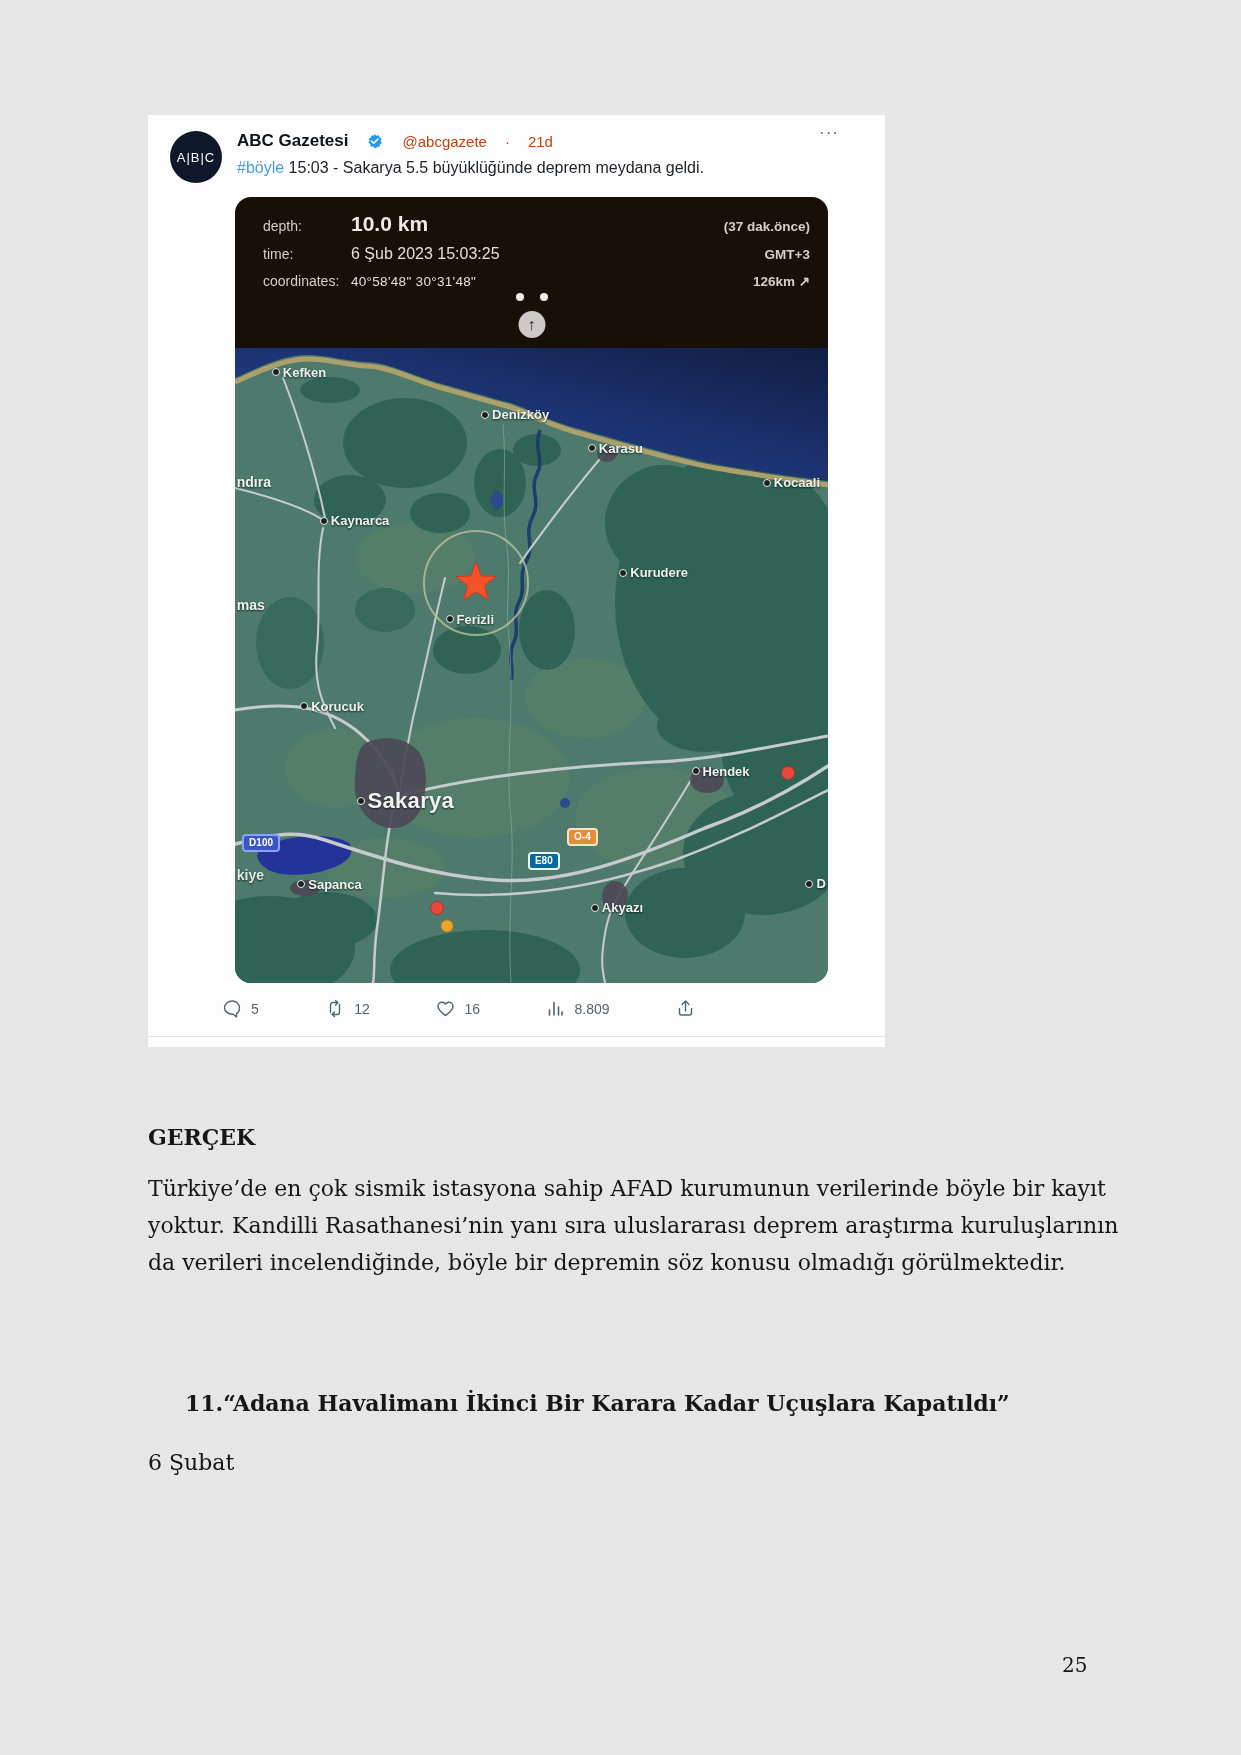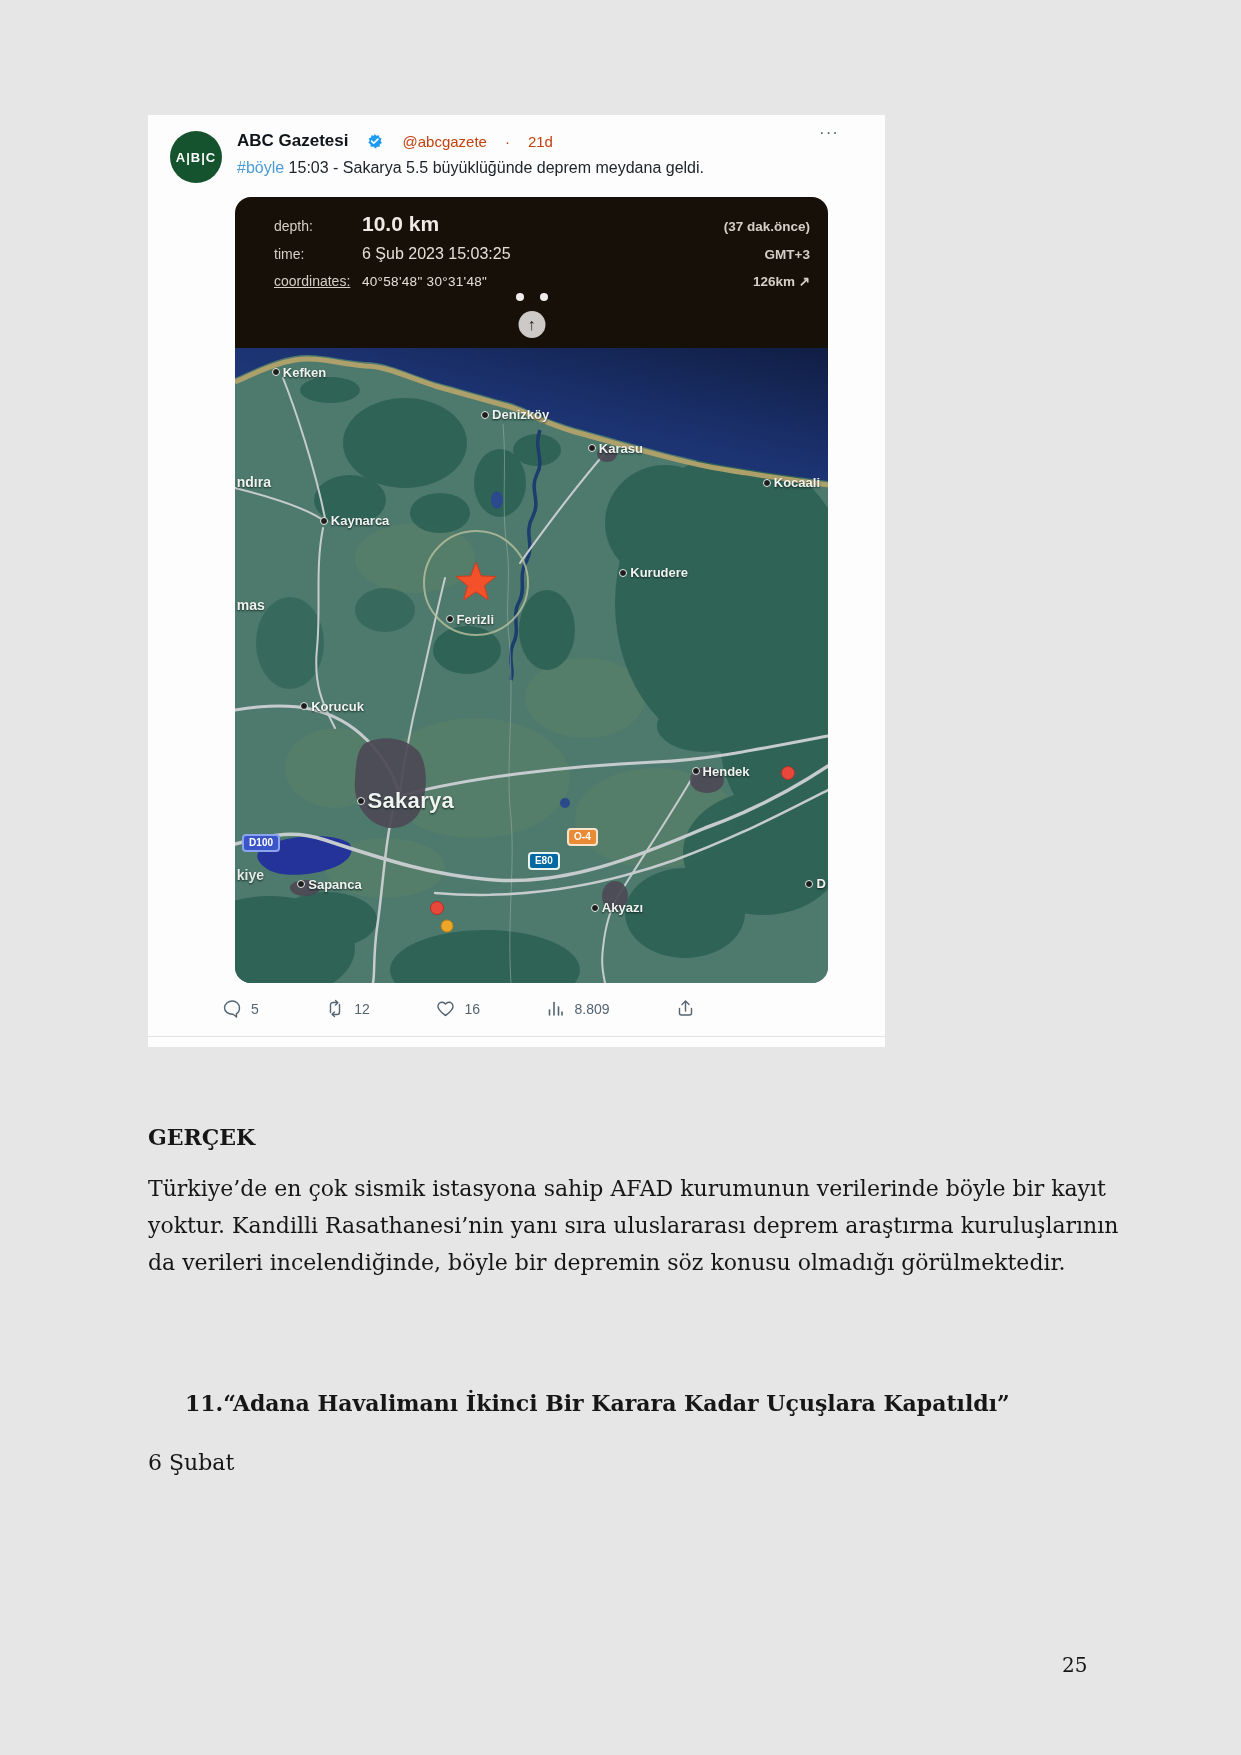--- a/index.html
+++ b/index.html
@@ -2,36 +2,36 @@
 <html><head>
 <meta charset="utf-8">
 <style>
   html,body{margin:0;padding:0;}
   body{background:#e7e6e6;font-family:"Liberation Sans",sans-serif;}
   .page{position:relative;width:1241px;height:1755px;background:#e7e6e6;overflow:hidden;}
 
   
   .card{position:absolute;left:148px;top:115px;width:737px;height:932px;background:#fdfdfd;}
   .avatar{position:absolute;left:22px;top:16px;width:52px;height:52px;border-radius:50%;
-          background:#14532d;color:#fff;display:flex;align-items:center;justify-content:center;
-          font-weight:bold;font-size:13px;letter-spacing:1px;}
+          background:#0f172a;color:#fff;display:flex;align-items:center;justify-content:center;
+          font-weight:normal;font-size:13px;letter-spacing:1px;}
   .namerow{position:absolute;left:89px;top:16px;display:flex;align-items:center;gap:18px;white-space:nowrap;}
   .tname{font-weight:bold;font-size:17px;color:#0f1419;}
   .badge{width:18px;height:18px;display:inline-block;}
   .handle,.sep,.ttime{font-size:15px;color:#c2410c;}
   .more{position:absolute;right:46px;top:8px;color:#536471;font-size:17px;letter-spacing:1px;cursor:pointer;}
   .tweettext{position:absolute;left:89px;top:44px;font-size:16px;color:#20262b;white-space:nowrap;}
   .hashtag{color:#4a9bd4;}
 
   
   .embed{position:absolute;left:87px;top:82px;width:593px;height:786px;border-radius:16px;overflow:hidden;}
-  .ipanel{position:relative;height:151px;background:#171009;padding:16px 18px 0 39px;box-sizing:border-box;}
+  .ipanel{position:relative;height:151px;background:#171009;padding:16px 18px 0 28px;box-sizing:border-box;}
   .ip-row{display:flex;align-items:baseline;margin-bottom:12px;line-height:1;}
   .ip-label{width:88px;flex:0 0 88px;font-size:14px;color:#d6cfc8;}
-  .ip-label.wide{width:88px;text-decoration:underline;}
+  .ip-label.wide{width:88px;}
   .ip-v1{font-size:21px;font-weight:bold;color:#f0eae4;}
   .ip-v2{font-size:16px;color:#e6dfd8;}
   .ip-v3{font-size:13.5px;color:#e6dfd8;letter-spacing:.3px;}
   .ip-right{margin-left:auto;font-size:13.5px;color:#d6cfc8;font-weight:bold;}
   .pdots{position:absolute;left:0;right:0;top:96px;display:flex;justify-content:center;gap:16px;}
   .pdot{width:8px;height:8px;border-radius:50%;background:#efece9;}
   .upbtn{position:absolute;left:50%;top:114px;transform:translateX(-50%);width:27px;height:27px;border-radius:50%;
          background:#ccc9c6;color:#26221e;display:flex;align-items:center;justify-content:center;
          font-size:16px;font-weight:bold;line-height:1;}
   .maparea{position:relative;height:635px;background:#4d7a6d;}

